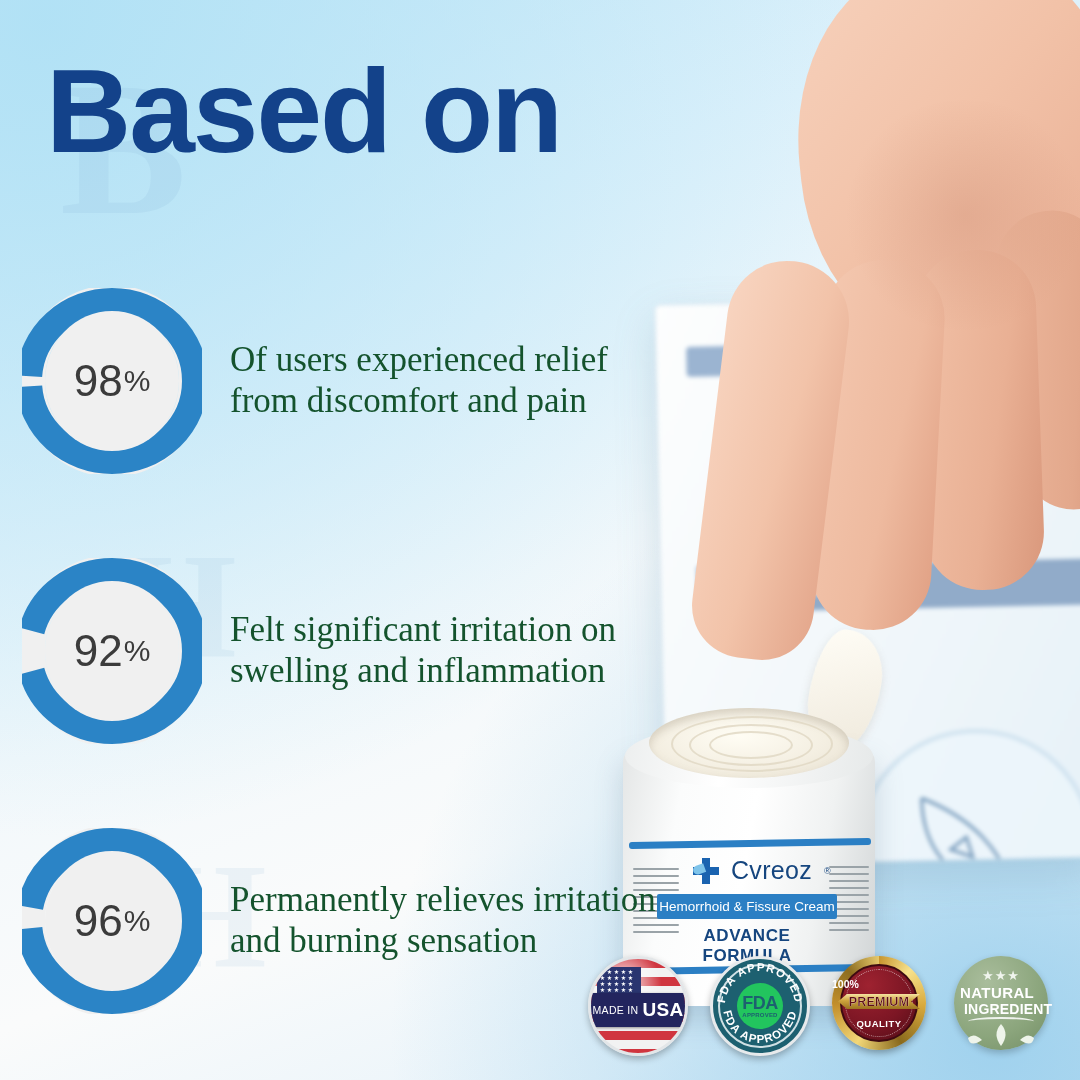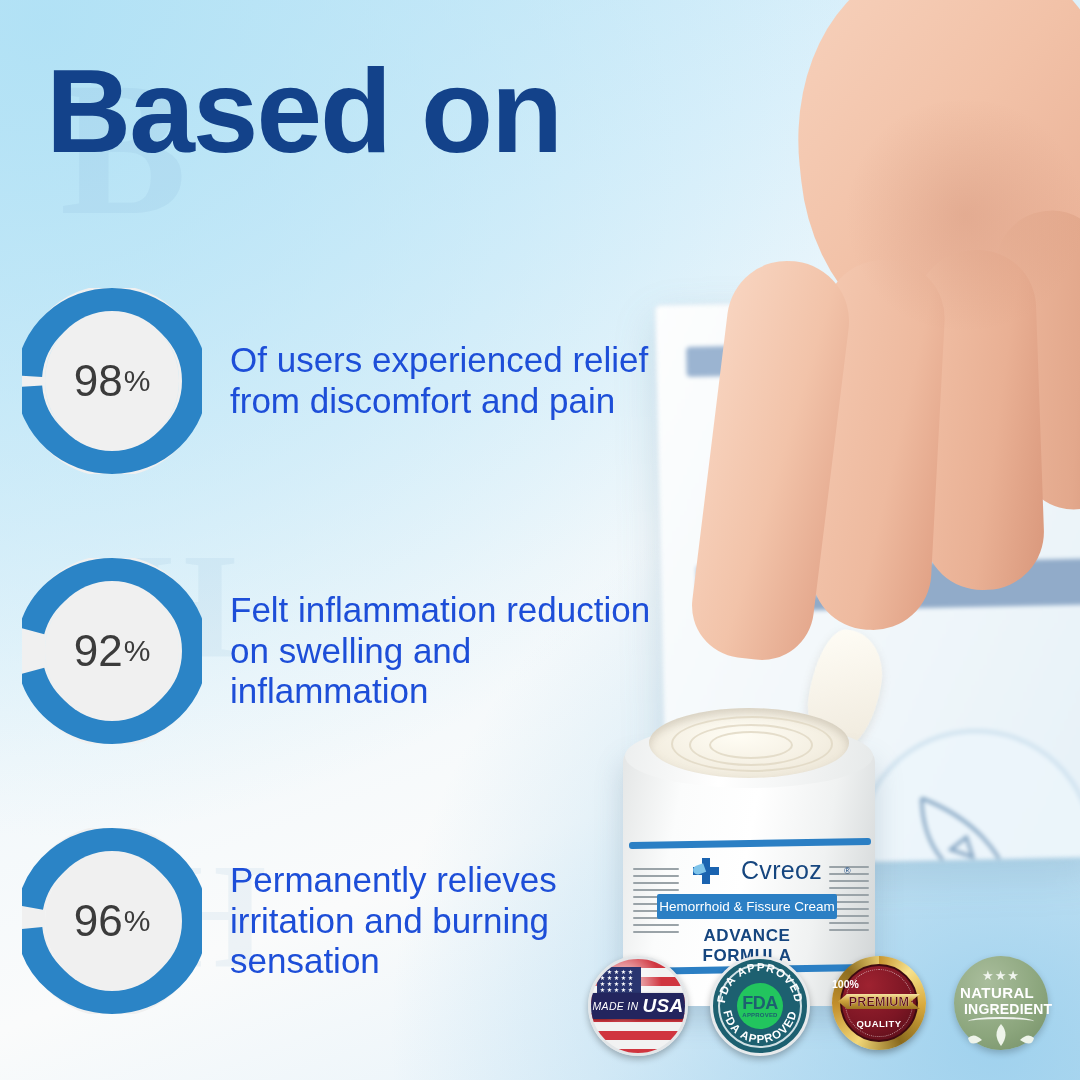--- a/index.html
+++ b/index.html
@@ -84,21 +84,21 @@
   .jar-inner{position:absolute;left:34px;top:18px;width:200px;height:70px;border-radius:50%;
             background:radial-gradient(ellipse at 45% 40%,#fffdf4 0%,#f4efe2 55%,#e6dfcf 100%);
             box-shadow:inset 0 5px 9px rgba(160,150,130,.35);}
   .swirl{position:absolute;border-radius:50%;border:2px solid rgba(225,216,196,.85);}
   .s1{left:56px;top:26px;width:158px;height:52px;}
   .s2{left:74px;top:34px;width:120px;height:38px;}
   .s3{left:94px;top:41px;width:80px;height:24px;}
   .jar-stripe{position:absolute;height:7px;background:#2b7fc4;border-radius:3px;}
   .st1{left:14px;top:150px;width:242px;transform:rotate(-1deg);}
   .st2{left:16px;top:276px;width:238px;transform:rotate(-1deg);}
-  .jar-logo{position:absolute;left:78px;top:166px;display:flex;align-items:center;gap:22px;}
+  .jar-logo{position:absolute;left:78px;top:166px;display:flex;align-items:center;gap:12px;}
   .jar-cross{position:relative;width:26px;height:26px;}
   .jar-cross i{position:absolute;display:block;background:#1a63b0;}
   .jar-cross i.v{left:9px;top:0;width:8px;height:26px;}
   .jar-cross i.h{left:0;top:9px;width:26px;height:8px;}
   .jar-cross i.lt{left:0;top:7px;width:12px;height:9px;background:#7fc4ea;border-radius:6px 0 0 6px;transform:rotate(-20deg);}
   .jar-brand{font-size:25px;color:#16467f;font-weight:400;letter-spacing:.3px;}
   .jar-reg{font-size:9px;color:#16467f;vertical-align:super;}
   .jar-band{position:absolute;left:42px;top:204px;width:180px;height:25px;background:#2b7fc4;
             display:flex;align-items:center;justify-content:center;border-radius:2px;}
   .jar-band span{color:#fff;font-size:13.5px;white-space:nowrap;}
@@ -127,37 +127,37 @@
 
   .donut{position:relative;width:180px;height:186px;flex:0 0 auto;}
   .donut svg{display:block;}
   .donut .label{
     position:absolute;inset:0;display:flex;align-items:center;justify-content:center;
     font-size:44px;color:#3b3b3b;letter-spacing:0px;
   }
   .donut .label .pct{font-size:30px;margin-left:1px;}
 
   .stat-text{
-    margin-left:28px;font-size:35px;line-height:1.16;color:#1d4ed8;max-width:430px;
+    margin-left:28px;font-size:35px;line-height:1.16;color:#14532d;max-width:430px;font-family:Liberation Serif, serif;
   }
 
   
   .badges{position:absolute;left:588px;top:952px;width:470px;height:100px;}
   .badge{position:absolute;top:4px;width:94px;height:94px;border-radius:50%;}
 
   .b-usa{left:0;background:
       radial-gradient(circle at 34% 28%,#ffffff 0%,rgba(255,255,255,0) 42%),
       repeating-linear-gradient(#d0353f 0 9px,#f2f2f2 9px 18px);
       border:3px solid #e3e6e8;box-shadow:0 3px 7px rgba(0,0,0,.28);overflow:hidden;}
   .b-usa .canton{position:absolute;left:6px;top:8px;width:44px;height:33px;background:#2a3570;
       display:flex;flex-wrap:wrap;align-content:flex-start;padding:2px;box-sizing:border-box;}
   .b-usa .canton b{color:#fff;font-size:6px;line-height:6px;width:7px;text-align:center;font-weight:400;}
-  .b-usa .ribbon{position:absolute;left:-2px;top:34px;width:98px;height:26px;background:#23255e;
+  .b-usa .ribbon{position:absolute;left:-2px;top:34px;width:98px;height:34px;background:#23255e;
       border-radius:5px;display:flex;align-items:center;justify-content:center;gap:4px;
-      box-shadow:0 1px 3px rgba(0,0,0,.4);font-style:italic;}
+      box-shadow:0 1px 3px rgba(0,0,0,.4);}
   .b-usa .ribbon .m{color:#fff;font-size:10.5px;letter-spacing:.3px;}
   .b-usa .ribbon .u{color:#fff;font-size:19px;font-weight:700;letter-spacing:.3px;}
 
   .b-fda{left:122px;background:#1d6070;border:3px solid #e7eaec;box-shadow:0 3px 7px rgba(0,0,0,.28);}
   .b-fda .ring{position:absolute;inset:5px;border-radius:50%;border:2px solid #cfe0e4;}
   .b-fda .inner{position:absolute;left:24px;top:24px;width:46px;height:46px;border-radius:50%;background:#22c55e;
       display:flex;flex-direction:column;align-items:center;justify-content:center;}
   .b-fda .inner .t{color:#1d6070;font-size:18px;font-weight:700;letter-spacing:-.5px;line-height:18px;}
   .b-fda .inner .s{color:#1d6070;font-size:6px;font-weight:700;letter-spacing:.2px;}
   .b-fda .arcTop,.b-fda .arcBot{position:absolute;left:0;top:0;width:100%;height:100%;}
@@ -303,21 +303,21 @@
       <svg width="180" height="186" viewBox="0 0 180 186">
         <ellipse cx="90" cy="93" rx="80" ry="83" fill="none" stroke="#f0f0f0" stroke-width="26"></ellipse>
         <ellipse cx="90" cy="93" rx="80" ry="83" fill="none" stroke="#2b84c6" stroke-width="26" stroke-dasharray="473 41" stroke-dashoffset="110" transform="rotate(-90 90 93)"></ellipse>
         <ellipse cx="90" cy="93" rx="67" ry="70" fill="#f0f0f0"></ellipse>
       </svg>
       <div class="label">
         <span>92</span>
           <span class="pct">%</span>
       </div>
     </div>
-    <div class="stat-text">Felt inflammation reduction on swelling and inflammation</div>
+    <div class="stat-text">Felt significant irritation on swelling and inflammation</div>
   </div>
 
   <div class="stat s2r">
     <div class="donut">
       <svg width="180" height="186" viewBox="0 0 180 186">
         <ellipse cx="90" cy="93" rx="80" ry="83" fill="none" stroke="#f0f0f0" stroke-width="26"></ellipse>
         <ellipse cx="90" cy="93" rx="80" ry="83" fill="none" stroke="#2b84c6" stroke-width="26" stroke-dasharray="494 21" stroke-dashoffset="118" transform="rotate(-90 90 93)"></ellipse>
         <ellipse cx="90" cy="93" rx="67" ry="70" fill="#f0f0f0"></ellipse>
       </svg>
       <div class="label">

